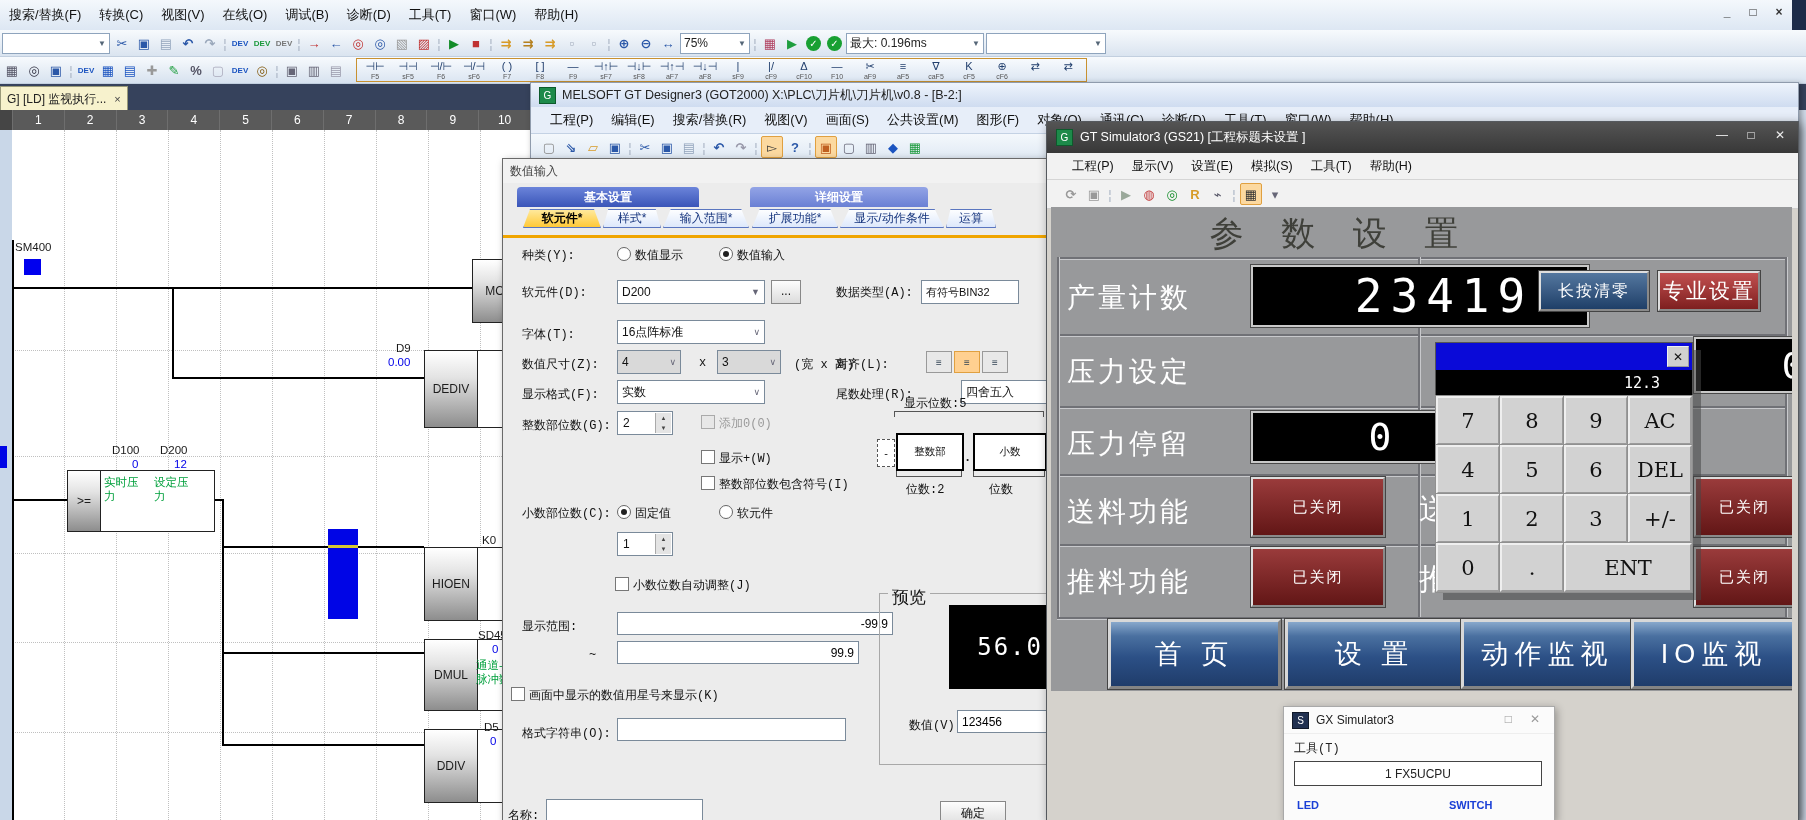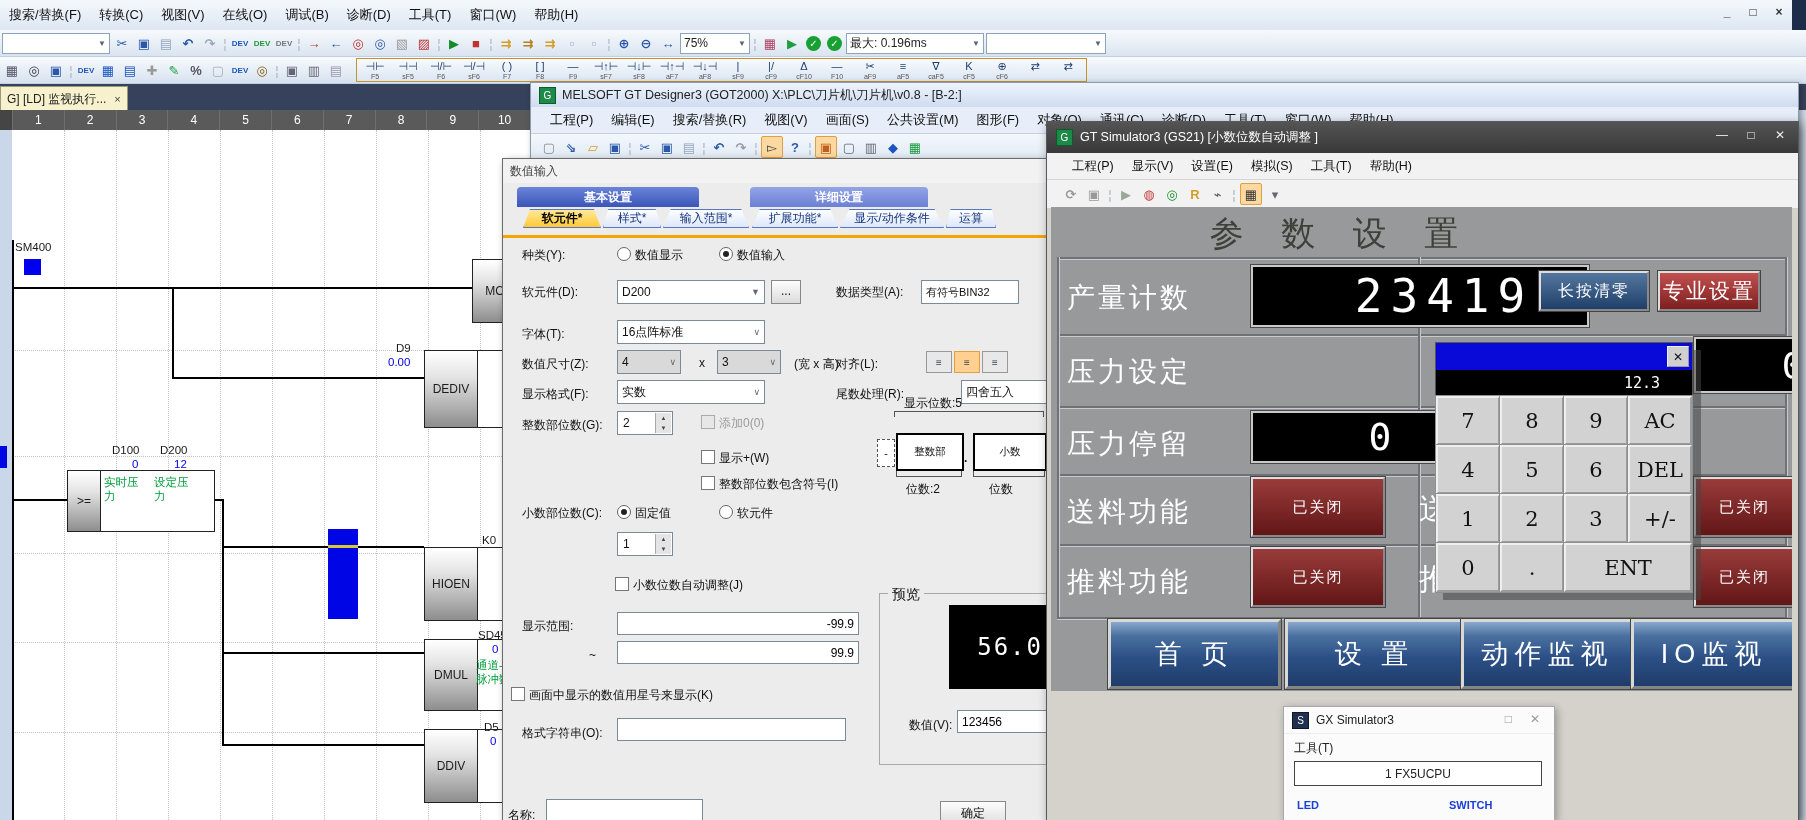--- a/index.html
+++ b/index.html
@@ -77,40 +77,40 @@
   .dtab{clip-path:polygon(9% 0,91% 0,100% 100%,0 100%);background:linear-gradient(#fdfeff,#dde8fb);
     color:#16357e;display:flex;align-items:center;justify-content:center;font-size:12px;border:1px solid #5a76c0;box-sizing:border-box;}
   .dtab.active{background:linear-gradient(#ffe99c,#ffc937);color:#000;font-weight:bold;}
   .underline{position:absolute;left:0;top:76px;width:560px;height:3px;background:#f0a500;}
   .fld{position:absolute;background:#fff;border:1px solid #7a8a9a;display:flex;align-items:center;
     padding:0 4px;font-size:12px;box-sizing:border-box;color:#111;}
   .fld.gray{background:#d9d9d9;}
   .fld .arw{margin-left:auto;font-size:9px;color:#667;}
   .fld input{border:none;outline:none;width:100%;font:inherit;background:transparent;text-align:right;padding:0;}
   .fld input.lft{text-align:left;}
-  .lab{position:absolute;white-space:nowrap;}
+  .lab{position:absolute;white-space:nowrap;font-family:Liberation Mono, monospace;}
   .lab.dis{color:#9a9a9a;}
   .cb{position:absolute;width:12px;height:12px;background:#fff;border:1px solid #777;}
   .cb.dis{background:#e7e7e7;border-color:#aaa;}
   .rad{position:absolute;width:12px;height:12px;border:1px solid #666;border-radius:50%;background:#fff;}
   .rad.on::after{content:"";position:absolute;left:3px;top:3px;width:6px;height:6px;border-radius:50%;background:#222;}
   .spin{position:absolute;width:56px;height:24px;background:#fff;border:1px solid #7a8a9a;box-sizing:border-box;
     font-size:12px;display:flex;align-items:center;padding-left:5px;}
   .spin .ud{position:absolute;right:1px;top:1px;bottom:1px;width:15px;background:#e4e4e4;border-left:1px solid #aaa;
     display:flex;flex-direction:column;align-items:center;justify-content:space-around;font-size:6px;color:#444;}
   .alnbtn{position:absolute;width:24px;height:20px;background:#e8e8e8;border:1px solid #999;
     display:flex;align-items:center;justify-content:center;font-size:10px;color:#345;}
   .alnbtn.sel{background:#ffd090;border-color:#e0a040;}
   .digbox{position:absolute;border:2px solid #000;background:#fff;display:flex;align-items:center;
     justify-content:center;font-size:10.5px;}
   .brkt{position:absolute;border:1px solid #555;border-bottom:none;height:5px;}
   .brkt.btm{border:1px solid #555;border-top:none;}
   .dashbox{position:absolute;border:1px dashed #555;display:flex;align-items:center;justify-content:center;font-size:11px;background:#fff;}
   .grpbox{position:absolute;border:1px solid #a8a8a8;}
-  .grpbox .cap{position:absolute;left:8px;top:-8px;background:#ececec;padding:0 4px;font-size:14px;}
+  .grpbox .cap{position:absolute;left:8px;top:-8px;background:#ececec;padding:0 4px;font-size:17px;}
   .prevlcd{position:absolute;background:#000;color:#fff;display:flex;align-items:center;justify-content:flex-end;
     padding-right:8px;font-size:24px;letter-spacing:2px;}
   .okbtn{position:absolute;background:linear-gradient(#fdfdfd,#dcdcdc);border:1px solid #888;
     display:flex;align-items:flex-start;justify-content:center;font-size:12px;padding-top:3px;box-sizing:border-box;}
   
   .sim{position:absolute;left:1046px;top:121px;width:751px;height:699px;background:#d5d2cc;
     border:1px solid #55595e;box-shadow:3px 3px 10px rgba(0,0,0,.45);}
   .sim-title{height:31px;background:linear-gradient(#545454,#383838);display:flex;align-items:center;
     color:#fff;font-size:12.5px;padding-left:9px;gap:7px;}
   .sim-ctrls{position:absolute;right:8px;top:6px;display:flex;gap:9px;color:#eee;font-size:12px;}
@@ -611,21 +611,21 @@
       <span>1</span>
       <span class="ud">
           <span>▲</span>
           <span>▼</span>
         </span>
     </div>
     <span class="cb" style="left:112px;top:418px"></span>
     <div class="lab" style="left:130px;top:418px">小数位数自动调整(J)</div>
 
     <div class="lab" style="left:19px;top:459px">显示范围:</div>
-    <div class="fld" style="left:114px;top:453px;width:242px;height:23px">
+    <div class="fld" style="left:114px;top:453px;width:276px;height:23px">
       <input readonly="" value="-99.9" style="">
     </div>
     <div class="lab" style="left:86px;top:489px">~</div>
     <div class="fld" style="left:114px;top:482px;width:242px;height:23px">
       <input readonly="" value="99.9" style="">
     </div>
 
     <span class="cb" style="left:8px;top:528px"></span>
     <div class="lab" style="left:26px;top:528px">画面中显示的数值用星号来显示(K)</div>
 
@@ -650,21 +650,21 @@
       <input readonly="" class="lft" style="">
     </div>
     <div class="okbtn" style="left:437px;top:642px;width:66px;height:26px">
       <span>确定</span>
     </div>
   </div>
 
   <div class="sim">
     <div class="sim-title">
       <span class="appicon">G</span>
-      <span>GT Simulator3 (GS21)  [小数位数自动调整 ]</span>
+      <span>GT Simulator3 (GS21)  [工程标题未设置 ]</span>
       <span class="sim-ctrls">
         <span>—</span>
         <span>□</span>
         <span>✕</span>
       </span>
     </div>
     <div class="sim-menu">
       <span style="display:flex">
         <span class="menu-item">工程(P)</span>
           <span class="menu-item">显示(V)</span>

